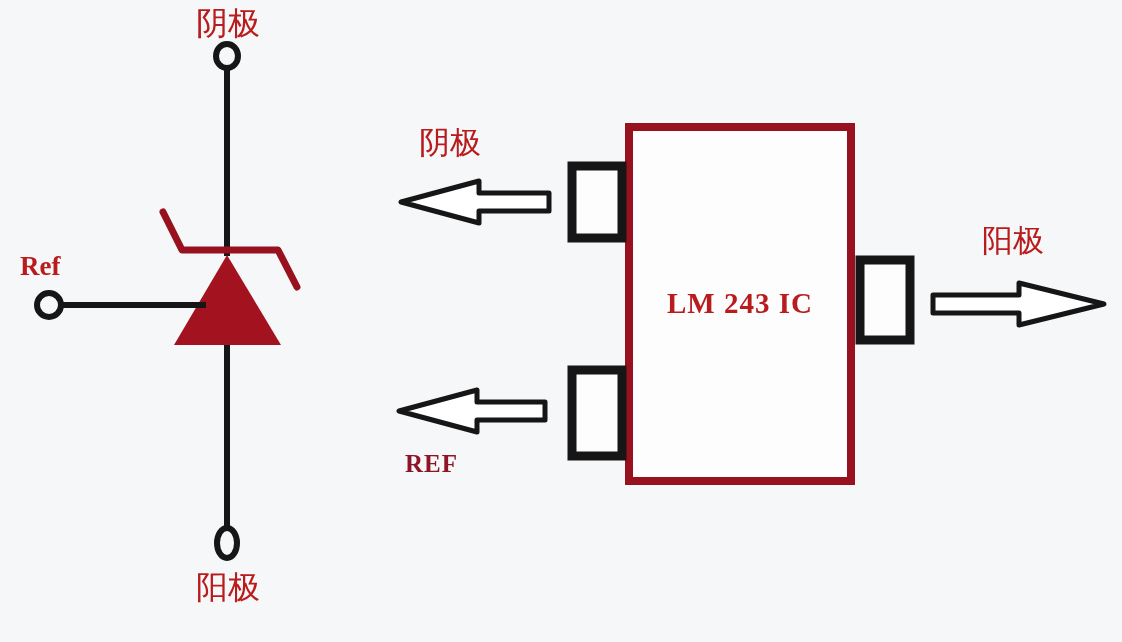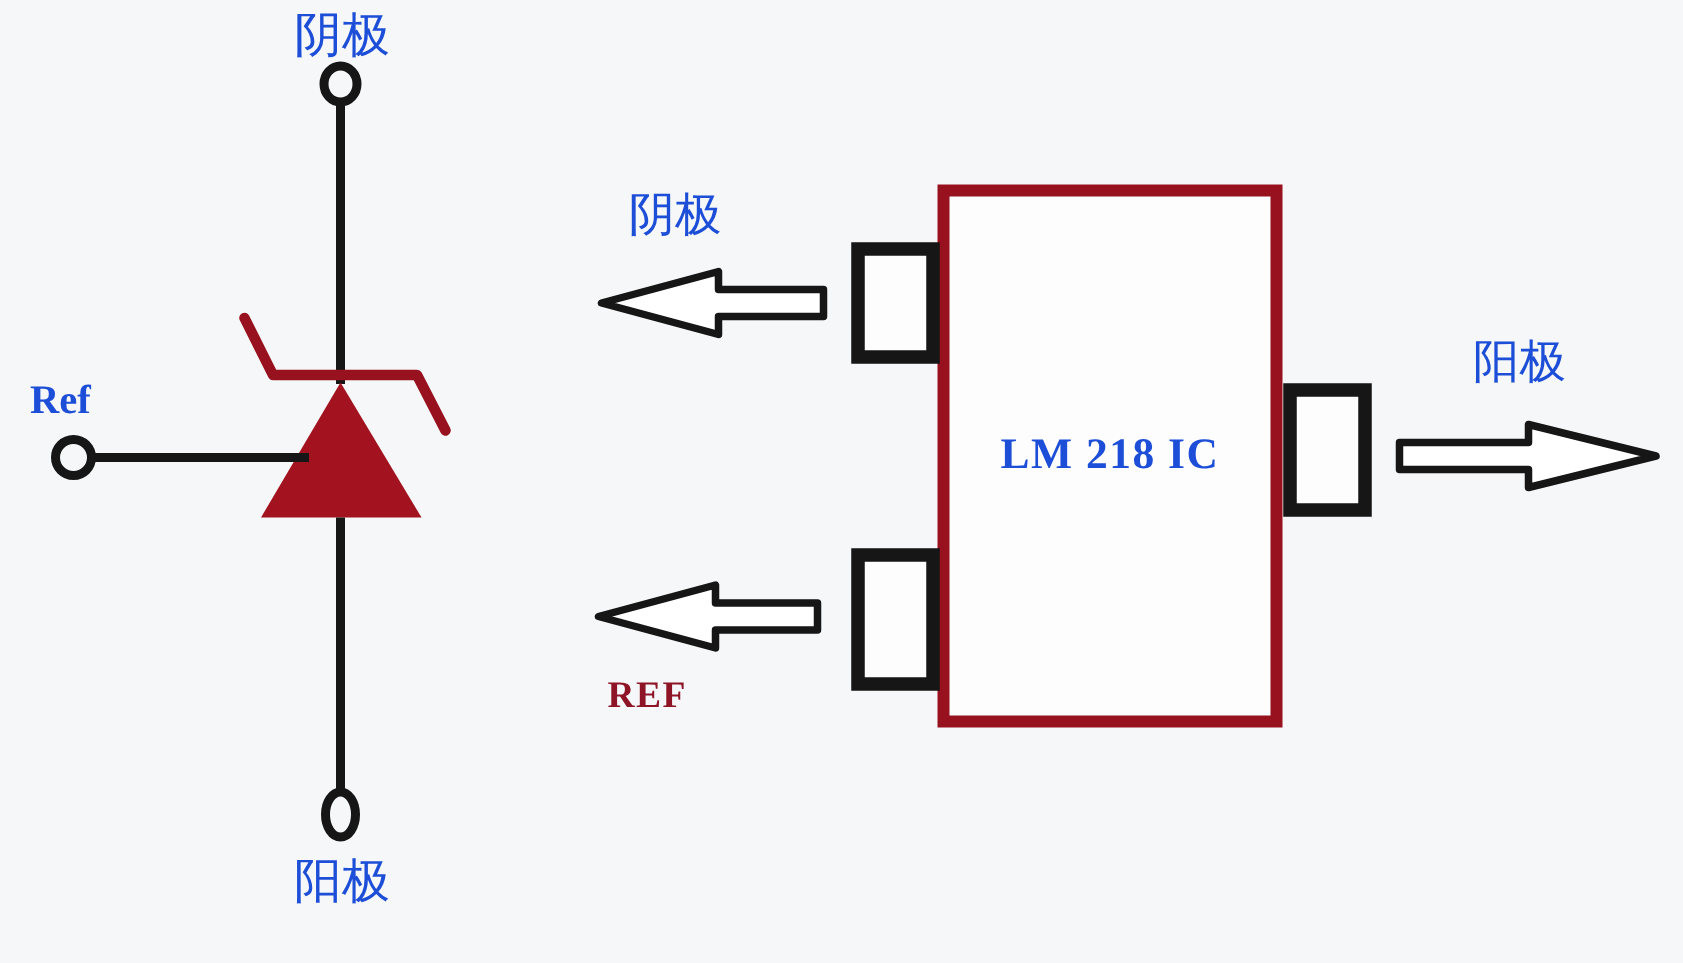--- a/index.html
+++ b/index.html
@@ -16,21 +16,21 @@
   .wire{stroke:var(--ink,#161616);stroke-width:6;fill:none;}
   .terminal{stroke:var(--ink,#161616);stroke-width:6;fill:none;}
   .red-bar{stroke:var(--ic-red,#97121e);stroke-width:7;fill:none;stroke-linecap:round;stroke-linejoin:round;}
   .tri{fill:var(--sym-red,#a2131f);stroke:none;}
   .ic-body{fill:#fdfdfe;stroke:var(--ic-red,#97121e);stroke-width:8;}
   .pin{fill:#fdfdfe;stroke:var(--ink,#161616);stroke-width:9;}
   .hollow-arrow{fill:#ffffff;stroke:var(--ink,#161616);stroke-width:5;stroke-linejoin:round;}
 
   
   .lbl{
-    position:absolute;color:#1d4ed8;
+    position:absolute;color:#b91c1c;
     font-size:32px;line-height:1.1;white-space:nowrap;
   }
   .lbl.center{text-align:center;}
   .ref-sym{font-size:27px;font-weight:bold;}
   .ref-pin{font-size:25px;font-weight:bold;color:var(--ref-red,#8e1526);letter-spacing:1px;}
   .chip{font-size:29px;font-weight:bold;letter-spacing:1px;}
   .wm{
     position:absolute;left:836px;top:592px;
     font-family:"Liberation Sans","DejaVu Sans",sans-serif;
     font-weight:bold;font-size:28px;letter-spacing:1px;
@@ -64,17 +64,17 @@
     <polygon class="hollow-arrow" points="399,411 477,390 477,402 545,402 545,420 477,420 477,432"></polygon>
     <polygon class="hollow-arrow" points="1104,304 1019,283 1019,295 933,295 933,313 1019,313 1019,325"></polygon>
   </svg>
 
   <div class="lbl center" style="left:188px;top:6px;width:80px;">阴极</div>
   <div class="lbl ref-sym" style="left:20px;top:252px;">Ref</div>
   <div class="lbl center" style="left:186px;top:570px;width:84px;">阳极</div>
 
   <div class="lbl" style="left:419px;top:126px;font-size:31px;">阴极</div>
   <div class="lbl ref-pin" style="left:405px;top:450px;">REF</div>
-  <div class="lbl chip center" style="left:629px;top:288px;width:222px;">LM 218 IC</div>
+  <div class="lbl chip center" style="left:629px;top:288px;width:222px;">LM 243 IC</div>
   <div class="lbl" style="left:982px;top:224px;font-size:31px;">阳极</div>
 
 
 </div>
 
 </body></html>

